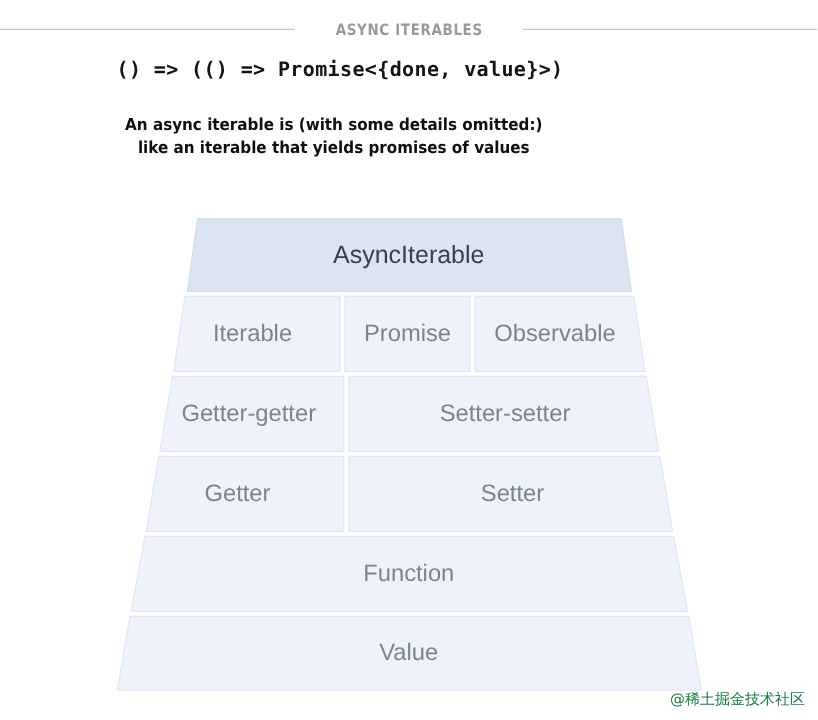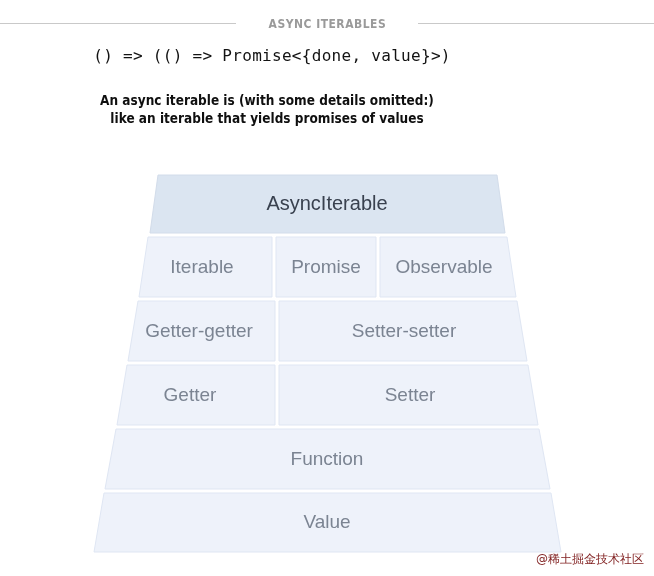--- a/index.html
+++ b/index.html
@@ -47,21 +47,21 @@
 
   
   .code-line {
     position: absolute;
     left: 0;
     top: 46px;
     width: 544px;
     text-align: center;
     font-family: "DejaVu Sans Mono", monospace;
     font-size: 16px;
-    font-weight: normal;
+    font-weight: bold;
     color: #131313;
     letter-spacing: 0.3px;
     white-space: pre;
   }
 
   
   .description {
     position: absolute;
     left: 0;
     top: 92px;
@@ -99,21 +99,21 @@
     font-size: 20px;
   }
 
   
   .watermark {
     position: absolute;
     right: 10px;
     top: 551px;
     font-family: "DejaVu Sans", sans-serif;
     font-size: 12px;
-    color: #7f1d1d;
+    color: #15803d;
     white-space: nowrap;
   }
 </style>
 </head>
 <body>
 
 <div class="header">
   <div class="rule rule-left"></div>
   <div class="kicker">ASYNC ITERABLES</div>
   <div class="rule rule-right"></div>

